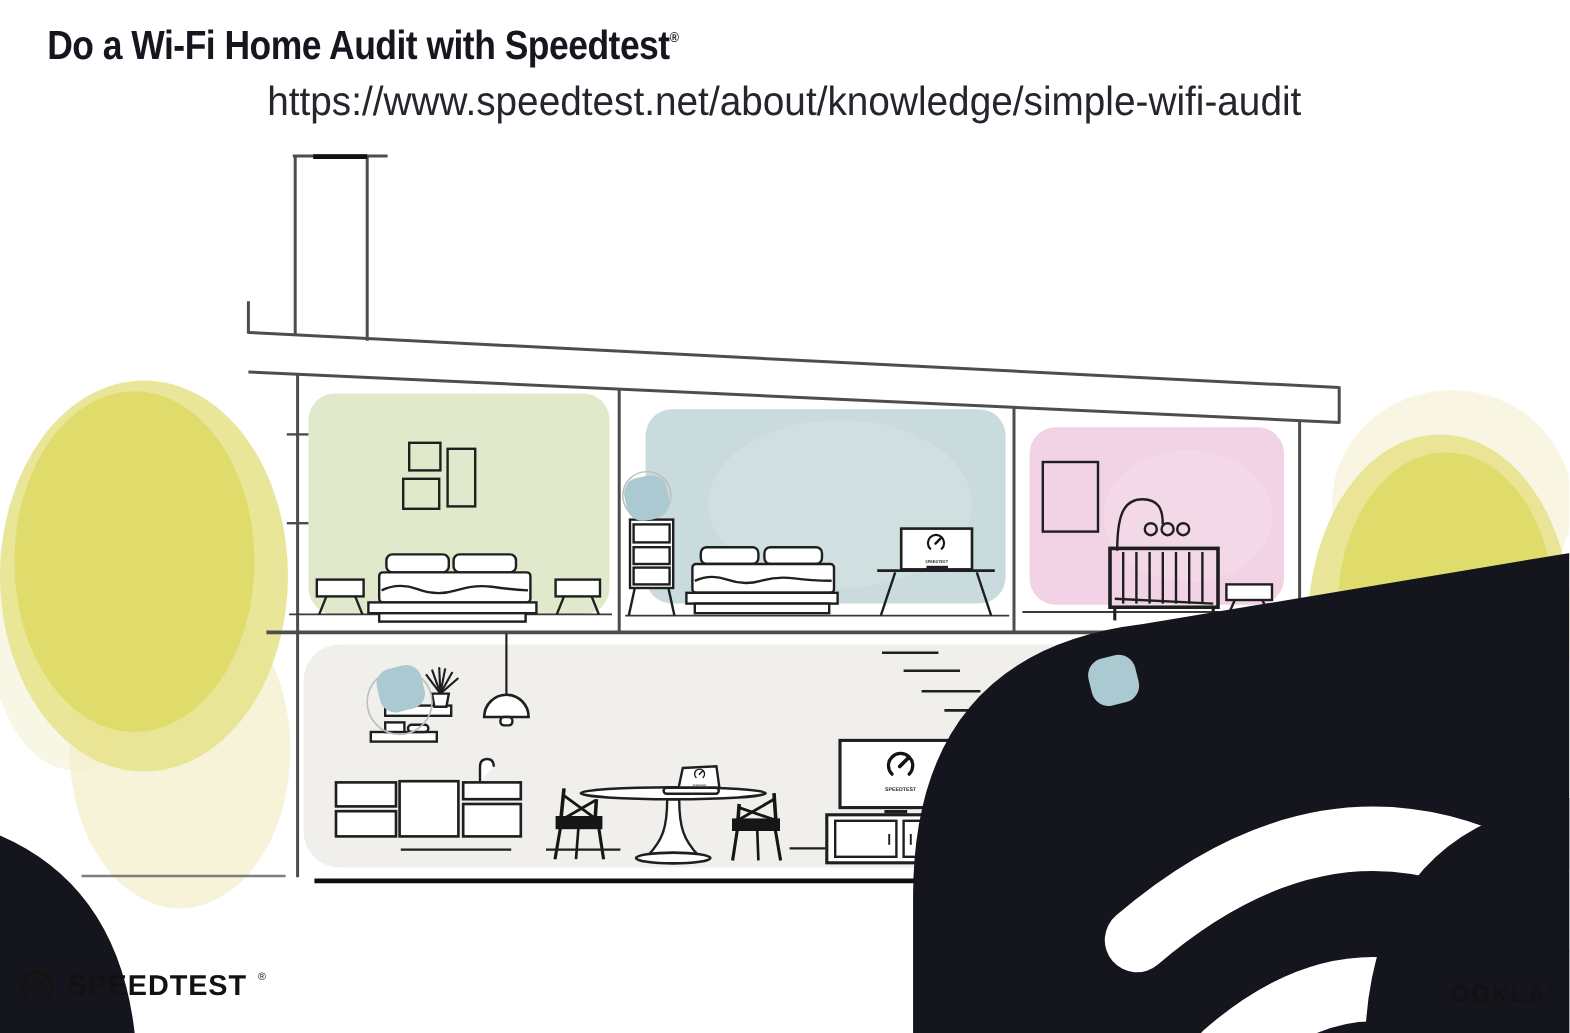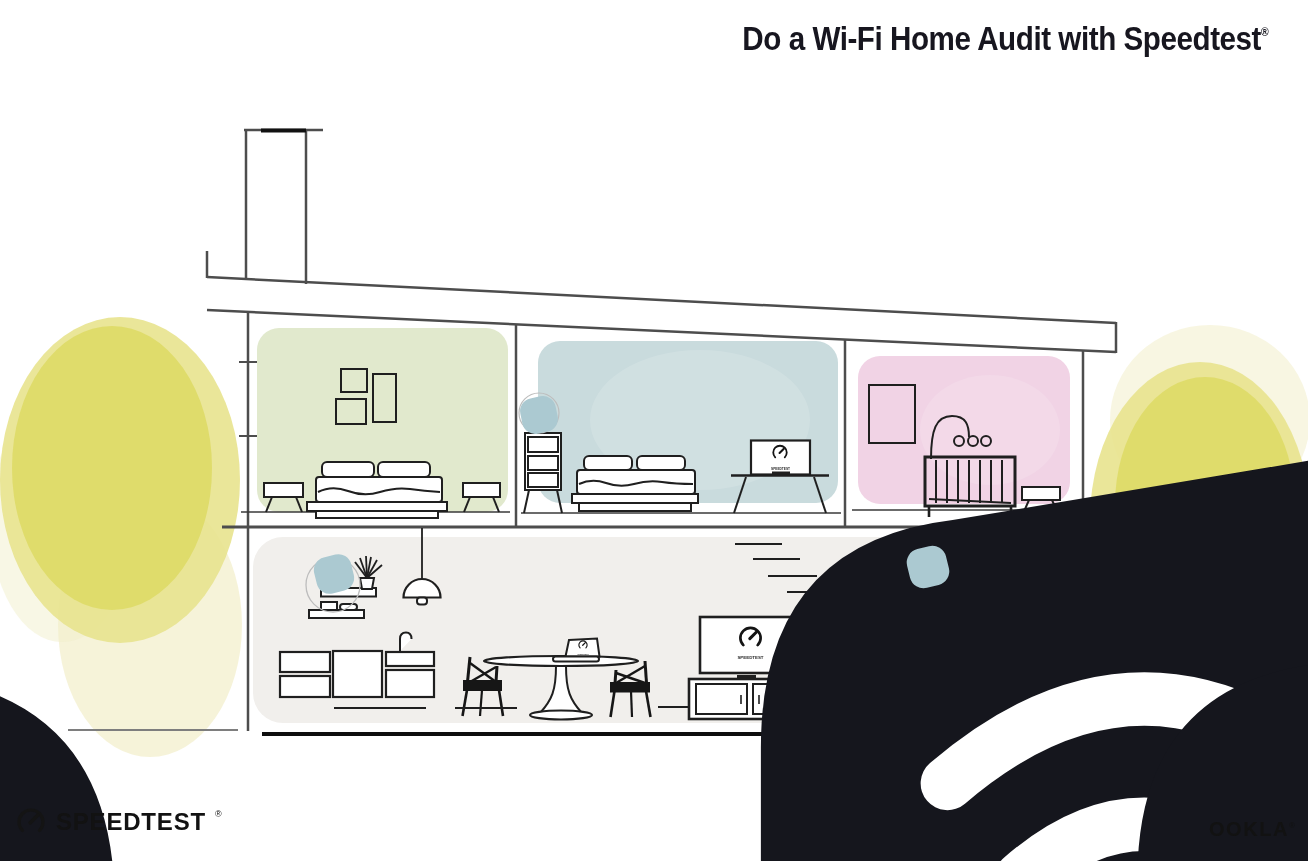--- a/index.html
+++ b/index.html
@@ -1,20 +1,20 @@
 <!DOCTYPE html>
 <html><head>
 <meta charset="utf-8">
 <style>
   html,body { margin:0; padding:0; background:#ffffff; }
   .canvas {
     position:relative; width:1308px; height:861px; background:#fff;
     overflow:hidden; font-family:"Liberation Sans", sans-serif;
   }
-  .title-row { position:absolute; top:19px; left:0; width:100%; text-align:right; white-space:nowrap; }
+  .title-row { position:absolute; top:19px; left:0; width:100%; text-align:left; white-space:nowrap; }
   .title-inner {
     display:inline-block; transform:scaleX(.87); transform-origin:center;
     font-size:34px; font-weight:bold; letter-spacing:-0.5px; color:#17161f; line-height:38px;
   }
   .title-inner .reg { font-size:12px; font-weight:bold; position:relative; top:-14px; }
   .url-row { position:absolute; top:63px; left:0; width:100%; text-align:center; white-space:nowrap; }
   .url-inner {
     display:inline-block; transform:scaleX(.95); transform-origin:center;
     font-size:34px; font-weight:400; color:#25252d; line-height:44px;
   }
@@ -28,20 +28,23 @@
   .house-svg { position:absolute; left:0; top:0; }
 </style>
 </head>
 <body>
 
 <div class="canvas">
 
   <div class="title-row">
     <div class="title-inner"><span>Do a Wi-Fi Home Audit with Speedtest</span><span class="reg">®</span></div>
   </div>
+  <div class="url-row">
+    <div class="url-inner">https://www.speedtest.net/about/knowledge/simple-wifi-audit</div>
+  </div>
 
   <svg class="house-svg" width="1308" height="861" viewBox="0 0 1308 861">
     <defs>
       <symbol id="router-shape" viewBox="0 0 34 32">
         <path d="M2,30 L2,13.5 Q2,5.5 9.5,4.6 L24.5,2.1 Q32,1 32,9 L32,30 Z" fill="#15161d"></path>
         <circle cx="17" cy="23.2" r="1.8" fill="#ffffff"></circle>
         <path d="M12.2,18.6 Q17,14.4 21.8,18.6" stroke="#ffffff" stroke-width="2.1" fill="none" stroke-linecap="round"></path>
         <path d="M9.3,14.9 Q17,8.3 24.7,14.9" stroke="#ffffff" stroke-width="2.1" fill="none" stroke-linecap="round"></path>
       </symbol>
       <symbol id="gauge-icon" viewBox="0 0 40 40">

